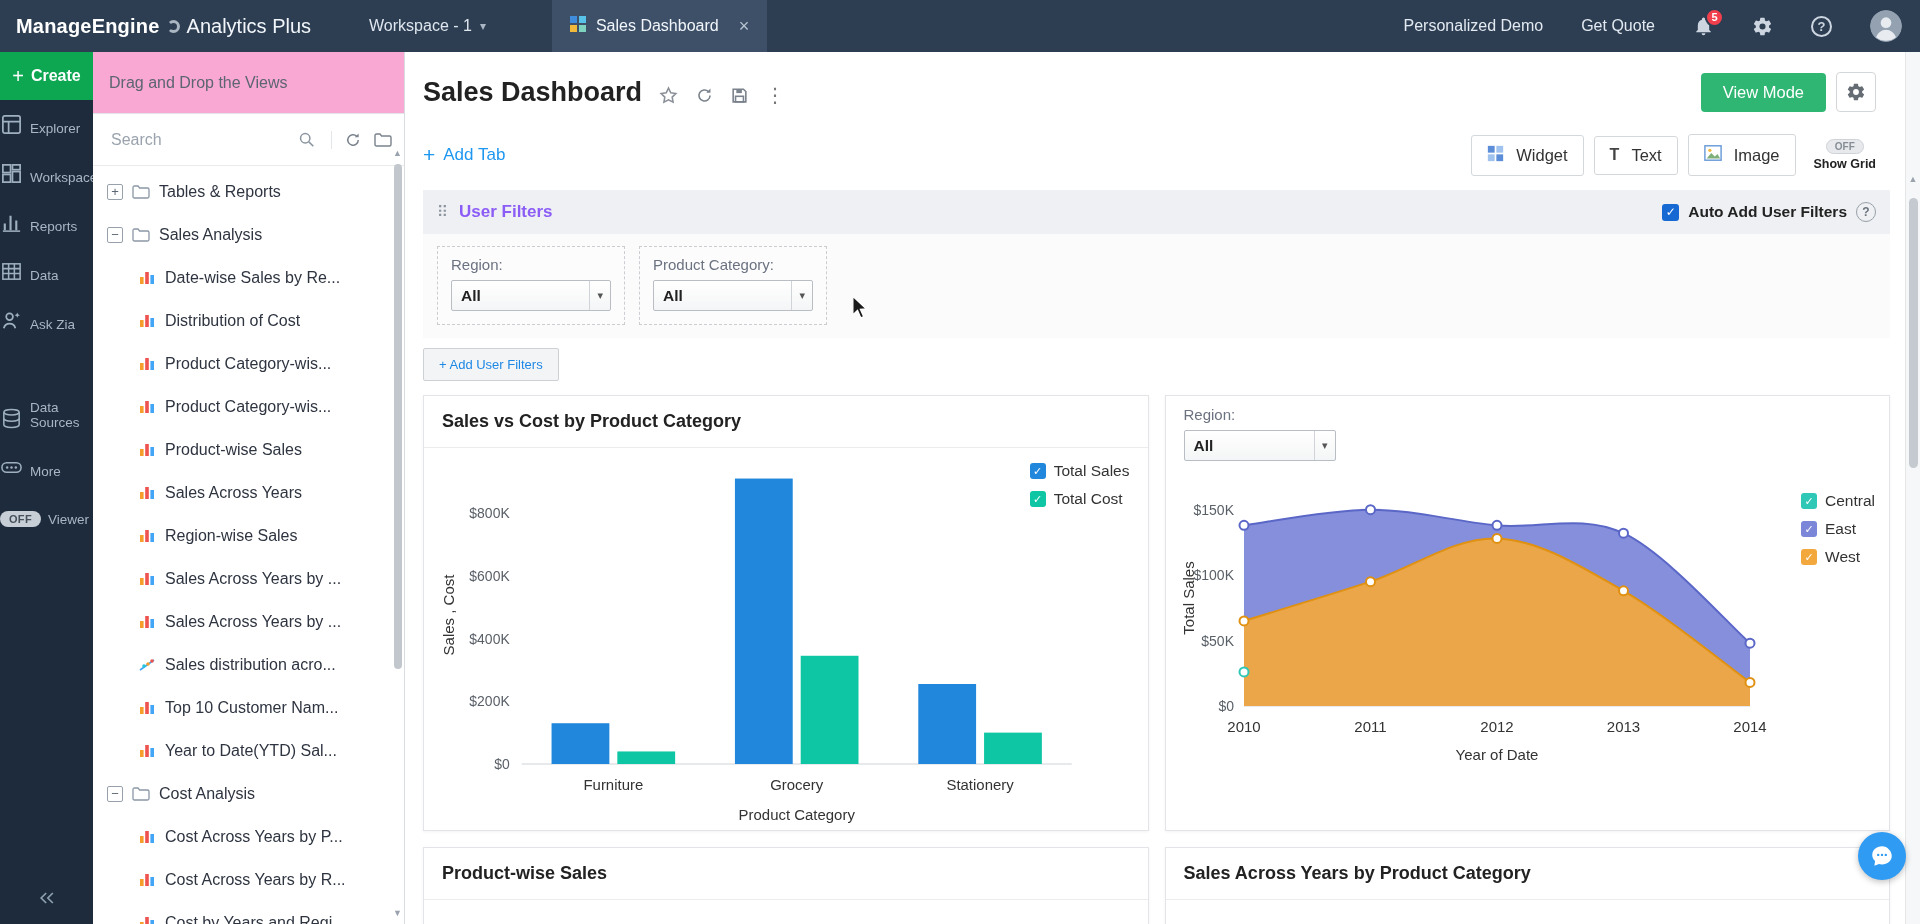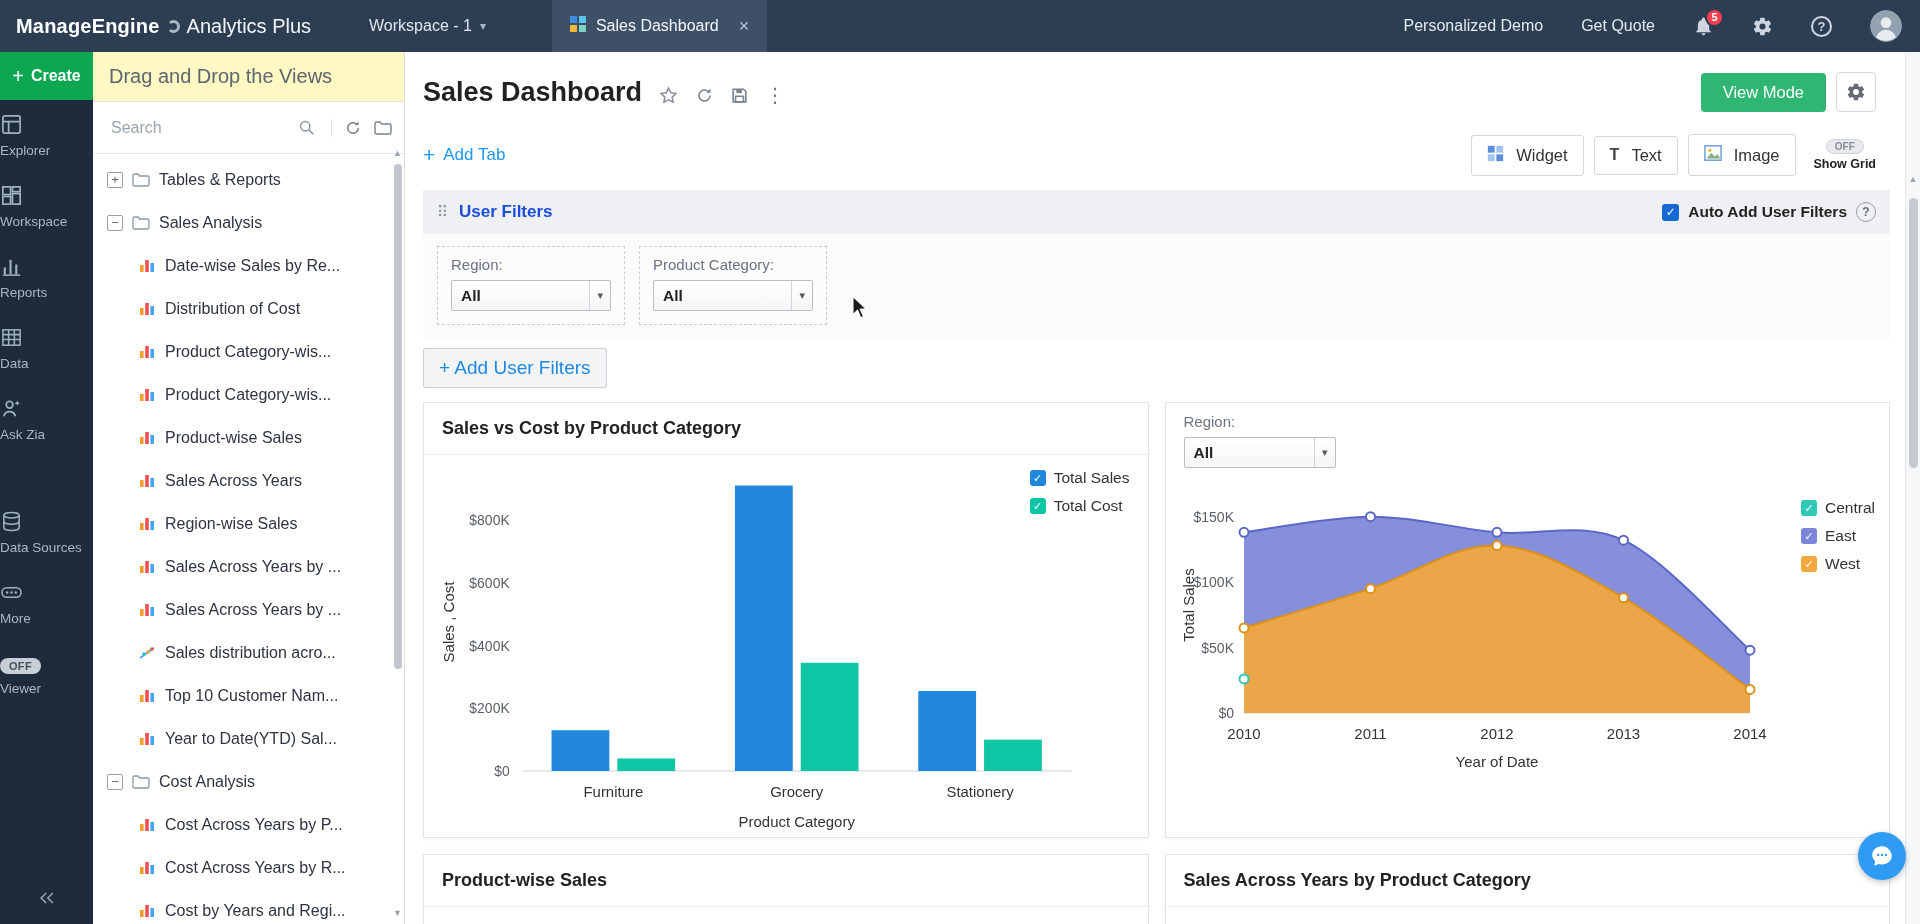--- a/index.html
+++ b/index.html
@@ -23,29 +23,29 @@
   .top-icon { position:relative; display:flex; align-items:center; cursor:pointer; }
   .bell-badge { position:absolute; top:-8px; right:-10px; min-width:19px; height:19px; border-radius:10px; background:#f23f4d; color:#fff; font-size:11px; font-weight:700; display:flex; align-items:center; justify-content:center; padding:0 4px; border:2px solid #2d3e53; }
   .help-circ-top { width:21px; height:21px; border-radius:50%; border:2px solid #cdd6e0; color:#cdd6e0; font-size:13px; font-weight:700; display:flex; align-items:center; justify-content:center; }
   .avatar { width:32px; height:32px; border-radius:50%; overflow:hidden; cursor:pointer; }
   
   .shell { display:flex; height:872px; }
   
   .iconbar { width:93px; background:#1d2b3c; display:flex; flex-direction:column; align-items:center; flex-shrink:0; }
   .create-btn { width:100%; height:48px; background:#0ca750; border:none; color:#fff; font-size:16px; font-weight:700; display:flex; align-items:center; justify-content:center; gap:7px; cursor:pointer; font-family:inherit; }
   .create-plus { font-size:20px; font-weight:400; }
-  .nav-item { width:100%; padding:13px 0; display:flex; flex-direction:column; align-items:flex-start; gap:7px; color:#a9b6c4; font-size:13.5px; cursor:pointer; }
+  .nav-item { width:100%; padding:13px 0; display:flex; flex-direction:row; align-items:flex-end; gap:7px; color:#a9b6c4; font-size:13.5px; cursor:pointer; }
   .nav-icon { width:23px; height:23px; color:#9fb0c1; }
   .nav-icon svg { width:23px; height:23px; display:block; }
   .nav-gap { height:42px; }
   .pill { background:#c7ced6; color:#46505b; border-radius:9px; padding:2px 9px; font-size:11px; font-weight:700; letter-spacing:.3px; }
   .collapse-btn { margin-top:auto; margin-bottom:12px; color:#8fa0b0; cursor:pointer; }
   
   .treepanel { width:312px; background:#fff; border-right:1px solid #d9dde1; display:flex; flex-direction:column; position:relative; flex-shrink:0; }
-  .tree-header { height:50px; background:#fef9c3; border-bottom:1px solid #e2e4e7; display:flex; align-items:center; padding:0 16px; font-size:20px; color:#5c6570; flex-shrink:0; }
+  .tree-header { height:62px; background:#f9a8d4; border-bottom:1px solid #e2e4e7; display:flex; align-items:center; padding:0 16px; font-size:16px; color:#5c6570; flex-shrink:0; }
   .search-row { height:52px; display:flex; align-items:center; padding:0 12px 0 16px; border-bottom:1px solid #e8eaec; gap:12px; flex-shrink:0; }
   .search-box { flex:1; position:relative; display:flex; align-items:center; }
   .search-box input { width:100%; border:none; outline:none; font-size:16px; color:#333; font-family:inherit; padding-right:24px; background:transparent; }
   .search-box input::placeholder { color:#9aa3ad; }
   .search-mag { position:absolute; right:4px; top:1px; }
   .sr-icons { display:flex; gap:12px; align-items:center; border-left:1px solid #e4e7ea; padding-left:12px; }
   .sr-icon { cursor:pointer; display:flex; }
   .tree-list { flex:1; overflow:hidden; padding-top:4px; }
   .tree-row { height:43px; display:flex; align-items:center; gap:9px; padding:0 14px; font-size:16px; color:#2e3440; cursor:pointer; white-space:nowrap; overflow:hidden; }
   .tree-row.item { padding-left:46px; }
@@ -70,32 +70,32 @@
   .tools { margin-left:auto; display:flex; align-items:center; gap:10px; }
   .tools .tbtn { display:flex; align-items:center; gap:12px; border:1px solid #d5d8db; background:#fff; border-radius:3px; padding:9px 15px; font-size:16.5px; color:#333; cursor:pointer; font-family:inherit; }
   .t-glyph { font-weight:700; font-size:16px; color:#444; }
   .showgrid { display:flex; flex-direction:column; align-items:center; gap:3px; margin-left:8px; }
   .pill-off { background:#e7e9ec; border:1px solid #cfd3d7; color:#868d95; border-radius:9px; font-size:10px; font-weight:700; padding:1px 8px; cursor:pointer; }
   .sg-label { font-size:12.5px; font-weight:700; color:#222; }
   
   .user-filters { margin:2px 30px 0 18px; }
   .uf-head { height:44px; background:#eef0f3; display:flex; align-items:center; gap:11px; padding:0 14px; }
   .drag-handle { color:#8b949e; font-size:15px; cursor:grab; }
-  .uf-title { font-size:17px; font-weight:700; color:#1d4ed8; }
+  .uf-title { font-size:17px; font-weight:700; color:#8b5cf6; }
   .uf-right { margin-left:auto; display:flex; align-items:center; gap:9px; }
   .cbx { width:17px; height:17px; border-radius:3px; background:#1668d3; color:#fff; font-size:12px; display:flex; align-items:center; justify-content:center; cursor:pointer; flex-shrink:0; }
   .cbx.sm { width:16px; height:16px; font-size:11px; }
   .uf-auto { font-size:15.5px; font-weight:700; color:#222; }
   .help-circ { width:20px; height:20px; border-radius:50%; border:1.5px solid #98a0a8; color:#6a737c; font-size:12px; font-weight:700; display:flex; align-items:center; justify-content:center; cursor:pointer; }
   .uf-body { background:#fbfbfc; padding:12px 14px 13px; display:flex; gap:14px; }
   .filter-box { border:1.5px dashed #cbcdd1; padding:9px 13px 13px; min-width:178px; background:#fcfcfd; }
   .f-label { font-size:15px; color:#6b7280; margin-bottom:7px; }
   .select { width:160px; height:31px; border:1px solid #b9bec4; border-radius:2px; background:linear-gradient(#fff,#f4f5f6); display:flex; align-items:center; padding:0 0 0 9px; font-size:15.5px; font-weight:700; color:#222; cursor:pointer; }
   .sel-arrow { margin-left:auto; border-left:1px solid #d0d4d8; align-self:stretch; display:flex; align-items:center; padding:0 7px; font-size:11px; color:#555; }
-  .add-uf { margin-top:10px; display:inline-flex; border:1px solid #cdd1d5; background:#f3f4f6; color:#1e88e5; font-size:19px; padding:8px 15px; cursor:pointer; font-family:inherit; border-radius:2px; }
+  .add-uf { margin-top:10px; display:inline-flex; border:1px solid #cdd1d5; background:#f3f4f6; color:#1e88e5; font-size:13px; padding:8px 15px; cursor:pointer; font-family:inherit; border-radius:2px; }
   
   .cards { margin:14px 30px 0 18px; display:grid; grid-template-columns:1fr 1fr; gap:16px; }
   .card { background:#fff; border:1px solid #e2e4e7; box-shadow:0 1px 3px rgba(0,0,0,.05); }
   .card-head { padding:15px 18px; font-size:18px; font-weight:700; color:#222; border-bottom:1px solid #ececee; }
   .card-body { position:relative; height:382px; }
   .card.short { min-height:150px; }
   svg.chart { display:block; }
   #chart-bar { width:100%; height:100%; }
   #chart-area { position:absolute; left:6px; top:82px; }
   .legend { position:absolute; display:flex; flex-direction:column; gap:10px; }

